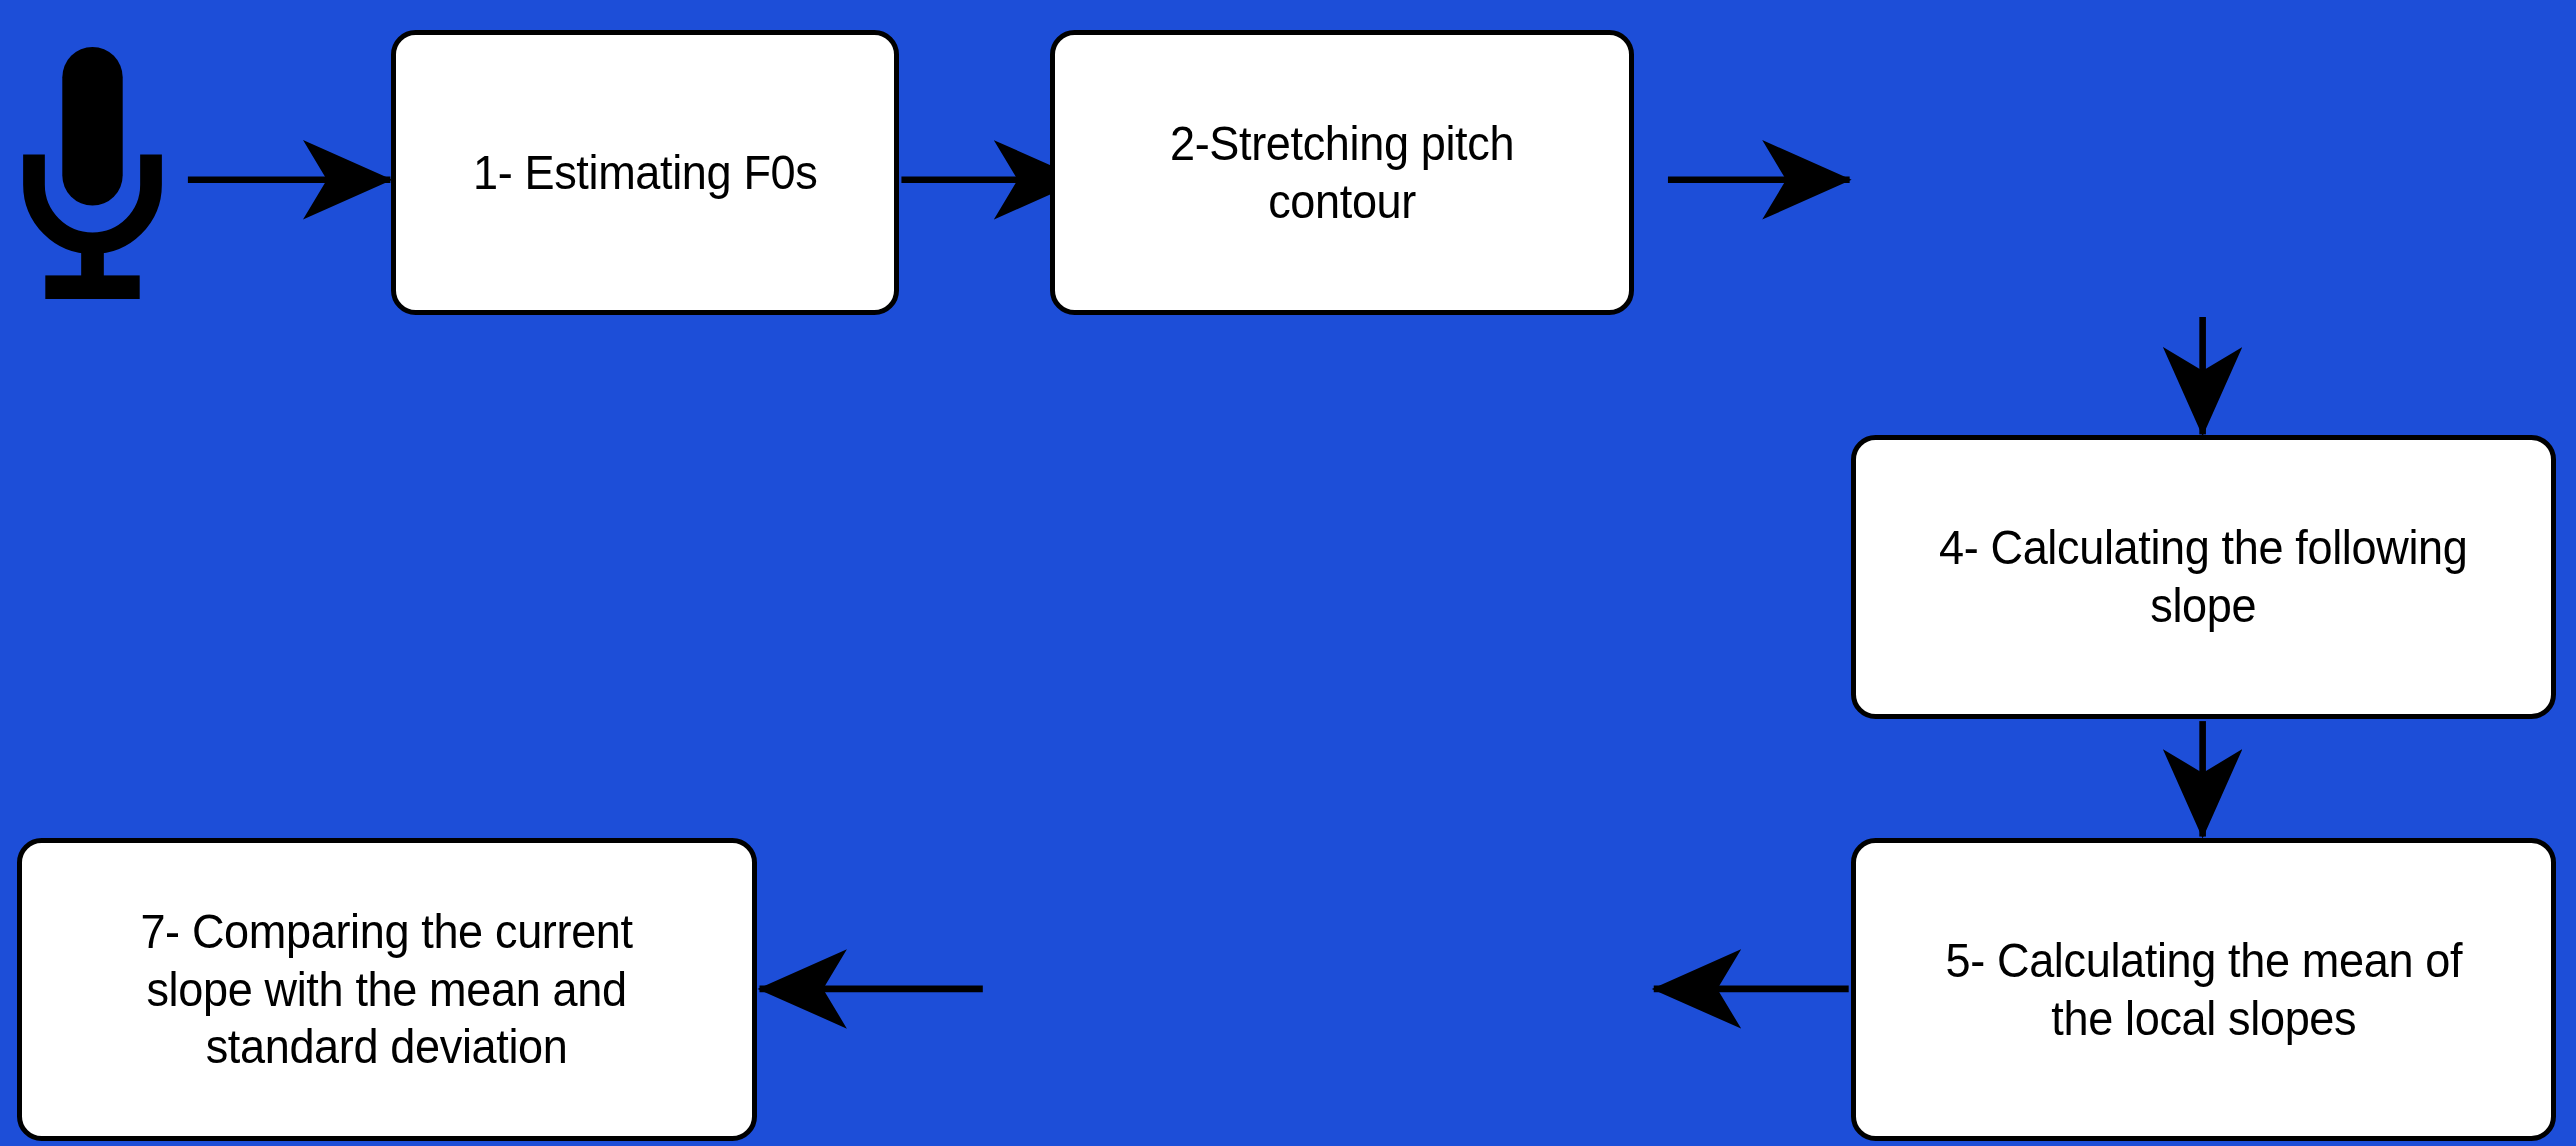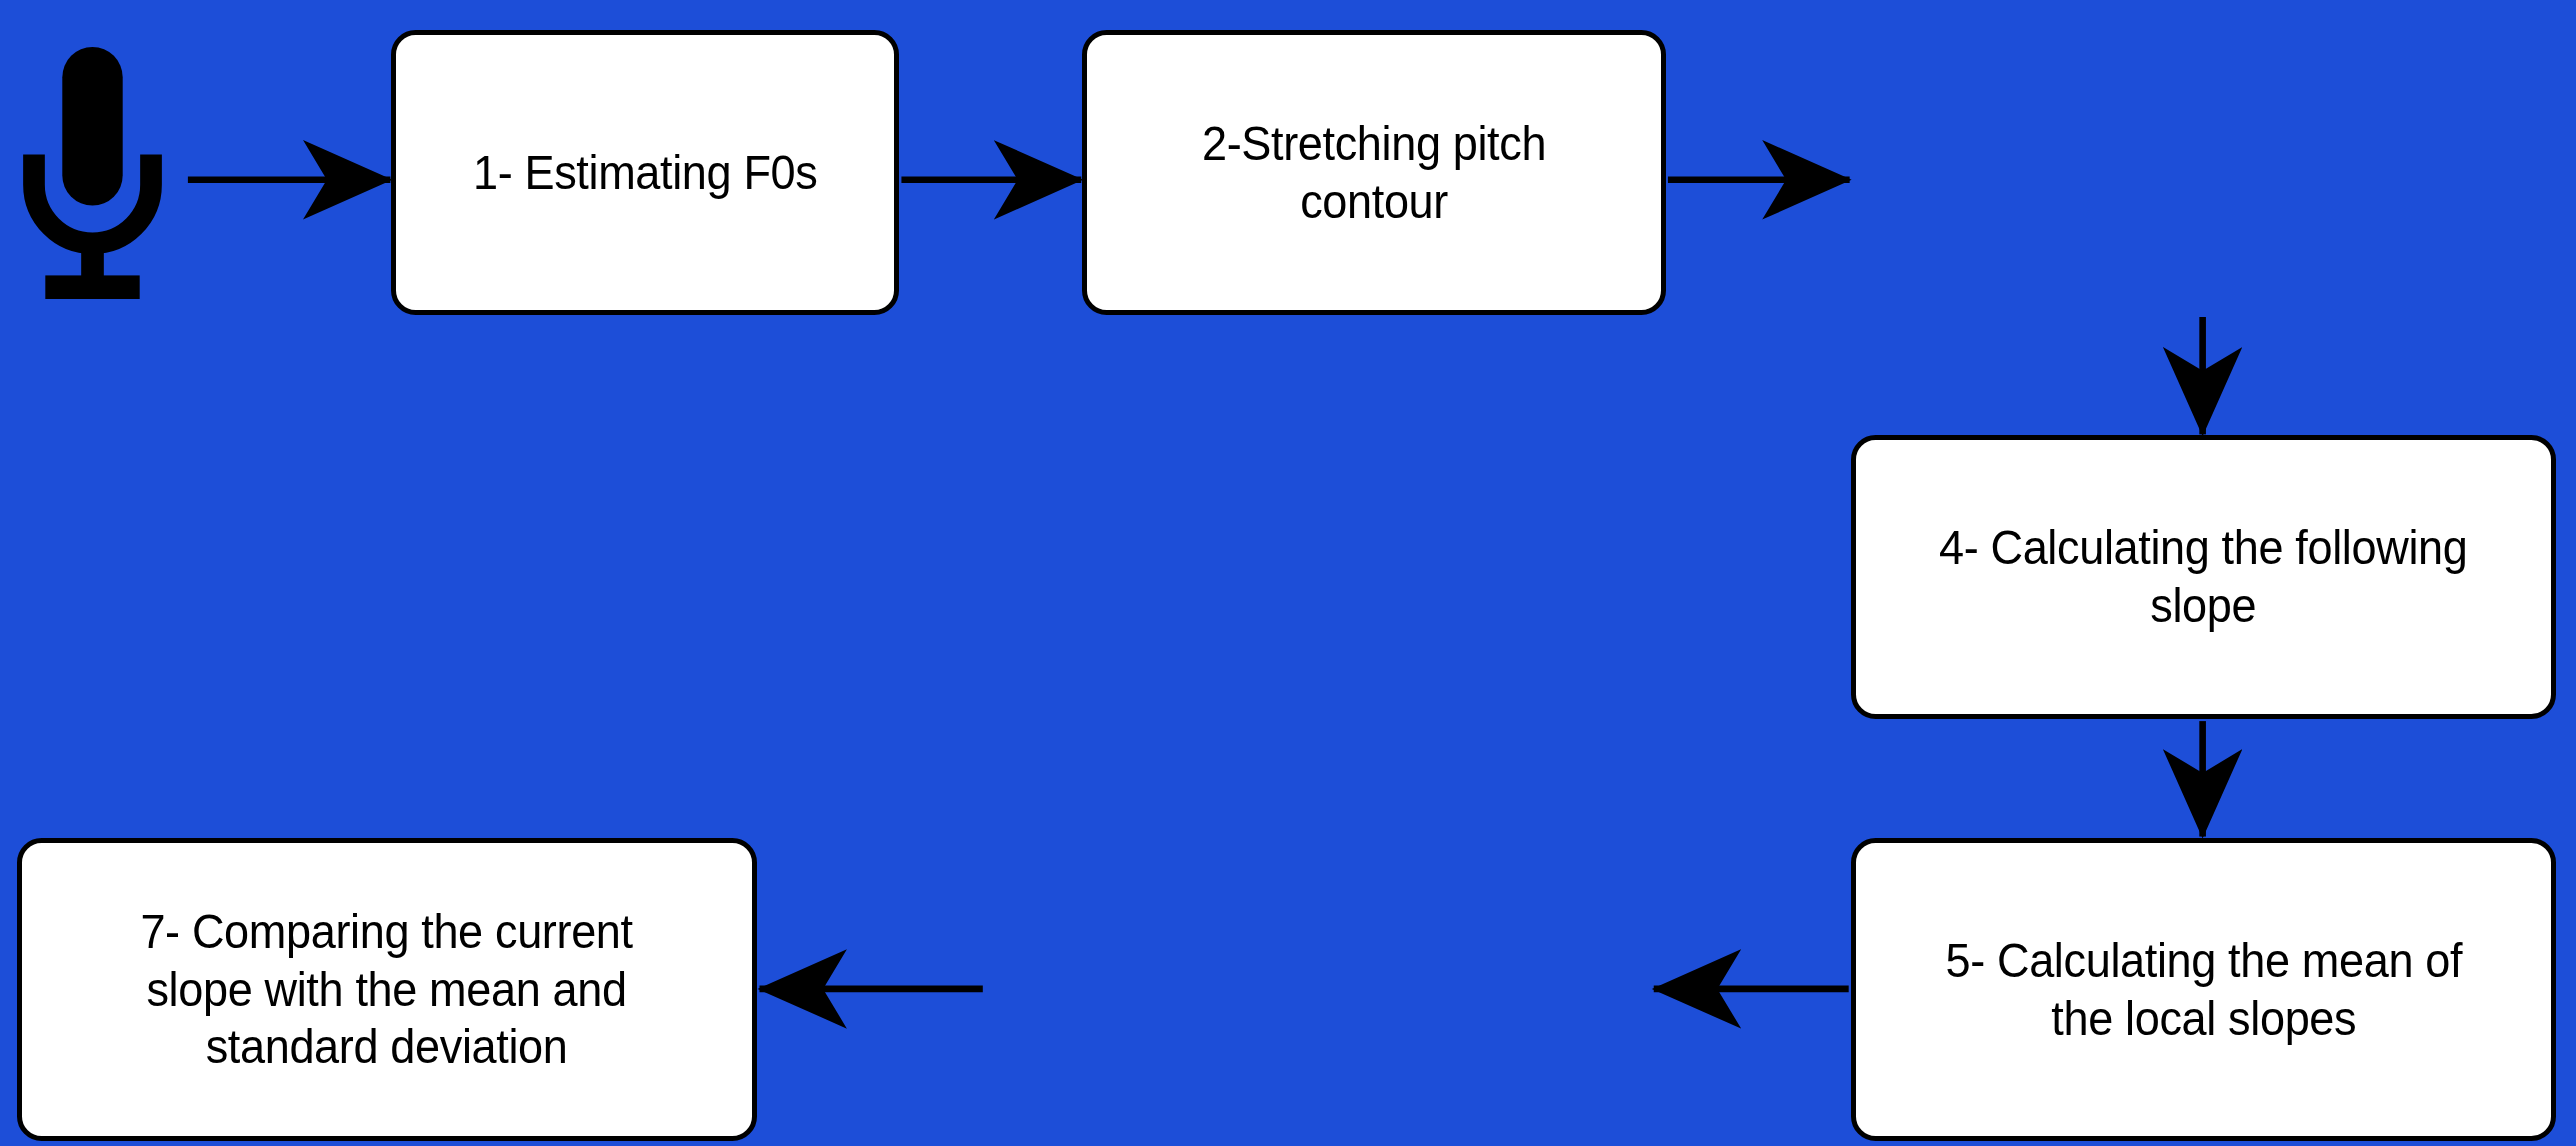--- a/index.html
+++ b/index.html
@@ -97,21 +97,21 @@
 
     <g>
       <line x1="1038" y1="1045" x2="802" y2="1045" stroke="#000000" stroke-width="7" marker-end="url(#arrowR)"></line>
     </g>
   </svg>
 
   <div class="node" style="left:391px; top:30px; width:508px; height:285px;">
     <span class="node-label">1- Estimating F0s</span>
   </div>
 
-  <div class="node" style="left:1082px; top:30px; width:584px; height:285px;">
+  <div class="node" style="left:1050px; top:30px; width:584px; height:285px;">
     <span class="node-label">2-Stretching pitch
 contour</span>
   </div>
 
 
   <div class="node" style="left:1851px; top:435px; width:705px; height:284px;">
     <span class="node-label">4- Calculating the following
 slope</span>
   </div>
 

